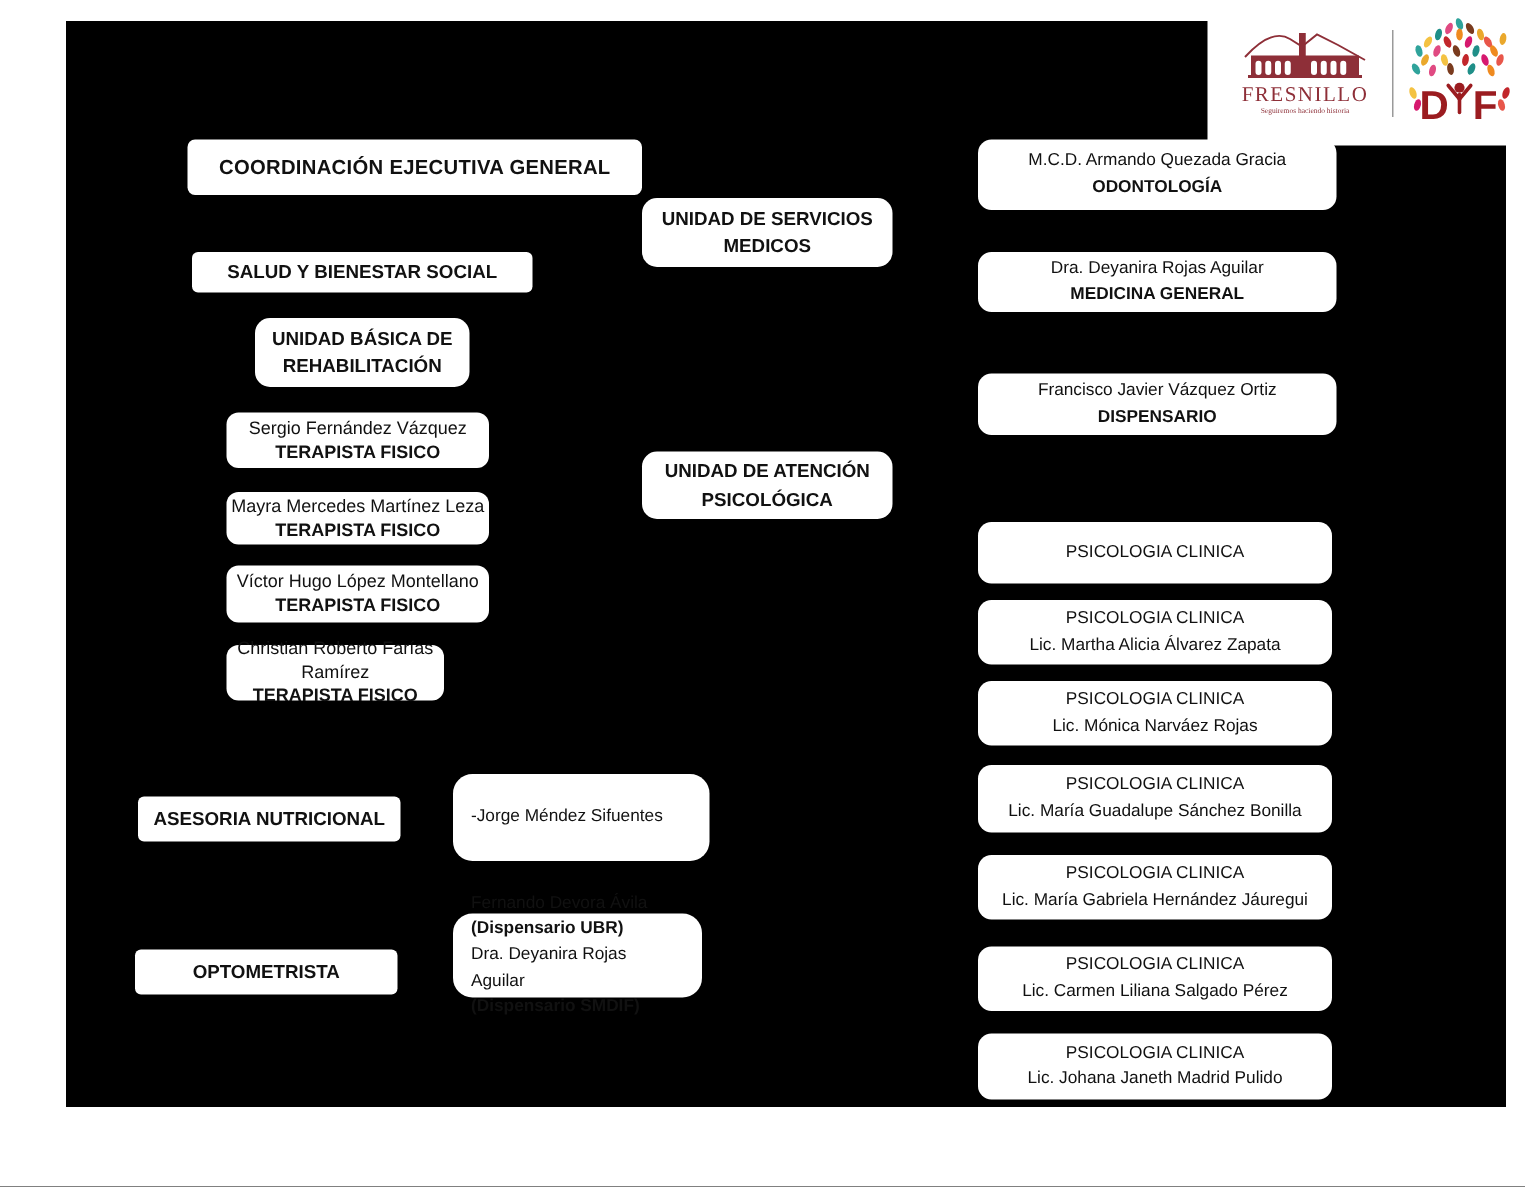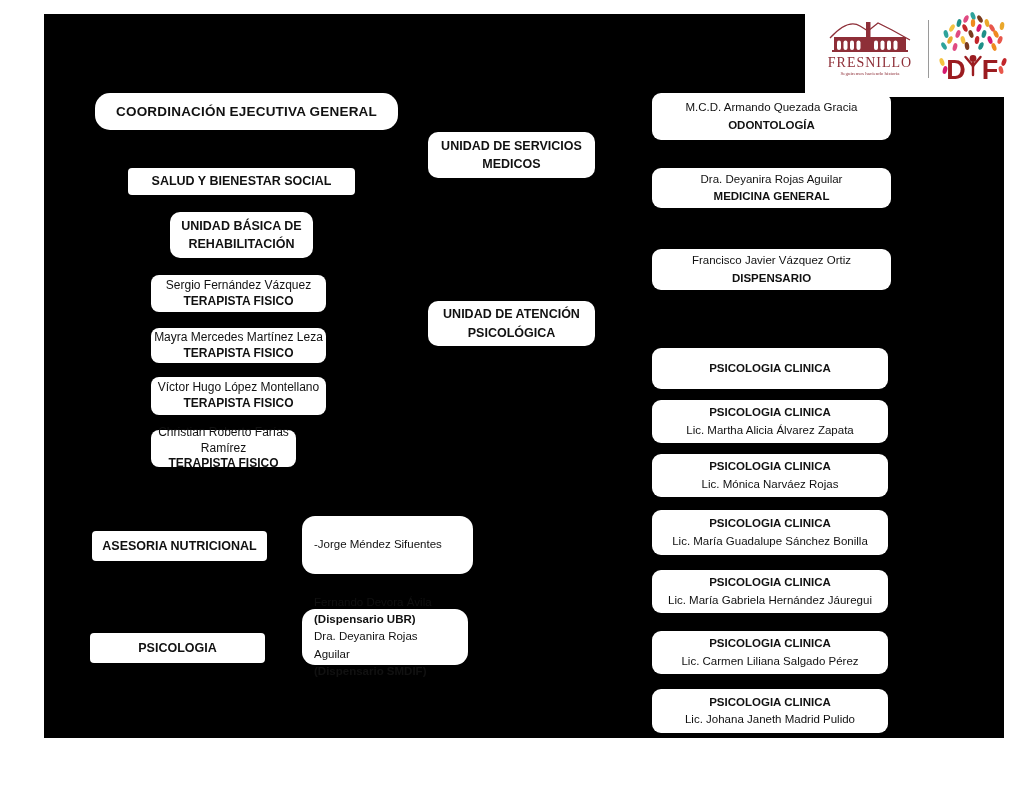--- a/index.html
+++ b/index.html
@@ -11,29 +11,29 @@
   .logo-panel{
     position:absolute;left:805px;top:0;width:219px;height:97px;background:#fff;
     display:flex;align-items:center;justify-content:center;gap:8px;
   }
   .logo-divider{width:1px;height:58px;background:#9a9a9a;}
   .box{
     position:absolute;background:#fff;display:flex;flex-direction:column;
     justify-content:center;align-items:center;text-align:center;line-height:1.3;
   }
   .box span{display:block;width:100%;}
-  .hdr{border-radius:15px;font-weight:bold;font-size:13.5px;letter-spacing:.2px;}
+  .hdr{border-radius:5px;font-weight:bold;font-size:13.5px;letter-spacing:.2px;margin-left:30px;}
   .hdr-sm{border-radius:4px;font-weight:bold;font-size:12.5px;}
   .unit{border-radius:10px;font-weight:bold;font-size:12.5px;line-height:1.45;}
   .person{border-radius:8px;font-size:12px;}
   .person .t-bold{font-weight:bold;}
   .med{border-radius:9px;font-size:11.5px;line-height:1.5;}
   .med .t-bold{font-weight:bold;}
   .psy{border-radius:9px;font-size:11.5px;line-height:1.5;}
-  .psy .t-bold{font-weight:bold;}
+  .psy .t-bold{font-weight:normal;}
   .leftbox{border-radius:13px;align-items:flex-start;text-align:left;
     padding-left:12px;padding-right:20px;box-sizing:border-box;font-size:11.5px;line-height:1.5;}
   .leftbox .t-bold{font-weight:bold;}
   svg text{font-family:"Liberation Serif", serif;}
   .dif-letter{font-family:"Liberation Sans", sans-serif;font-weight:bold;}
 </style>
 </head>
 <body>
 
 <div class="canvas"></div>
@@ -147,21 +147,21 @@
 
 <div class="box hdr-sm" style="left:92px;top:531px;width:175px;height:30px;">
   <span>ASESORIA NUTRICIONAL</span>
 </div>
 
 <div class="box leftbox" style="left:302px;top:516px;width:171px;height:58px;">
   <span>-Jorge Méndez Sifuentes</span>
 </div>
 
 <div class="box hdr-sm" style="left:90px;top:633px;width:175px;height:30px;">
-  <span>PSICOLOGIA</span>
+  <span>OPTOMETRISTA</span>
 </div>
 
 <div class="box leftbox" style="left:302px;top:609px;width:166px;height:56px;">
   <span class="t-reg">Fernando Devora Ávila</span>
   <span class="t-bold">(Dispensario UBR)</span>
   <span class="t-reg">Dra. Deyanira Rojas Aguilar</span>
   <span class="t-bold">(Dispensario SMDIF)</span>
 </div>
 
 <div class="box med" style="left:652px;top:93px;width:239px;height:47px;">

